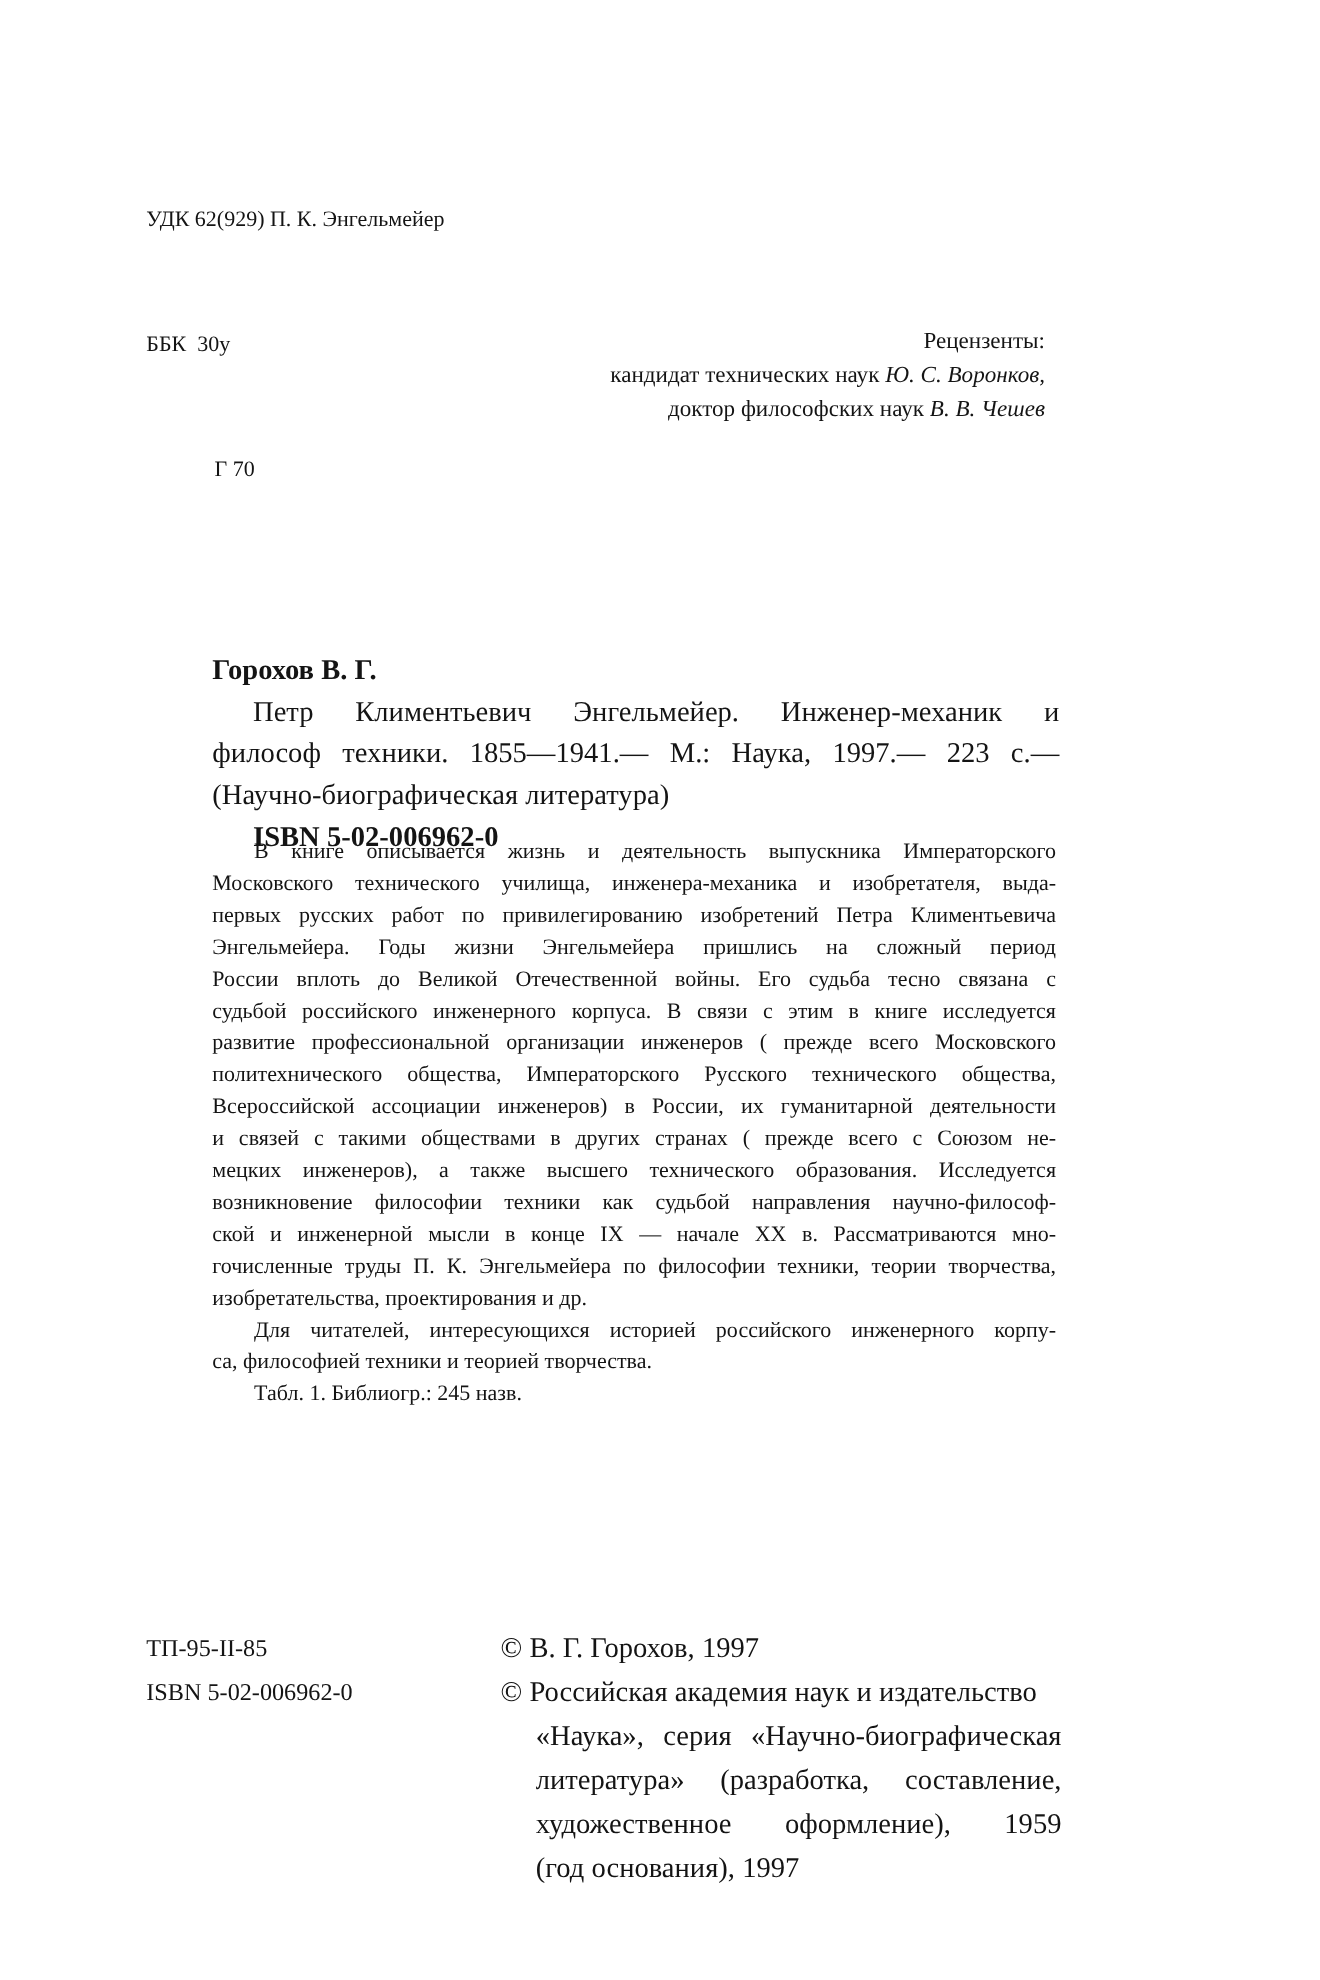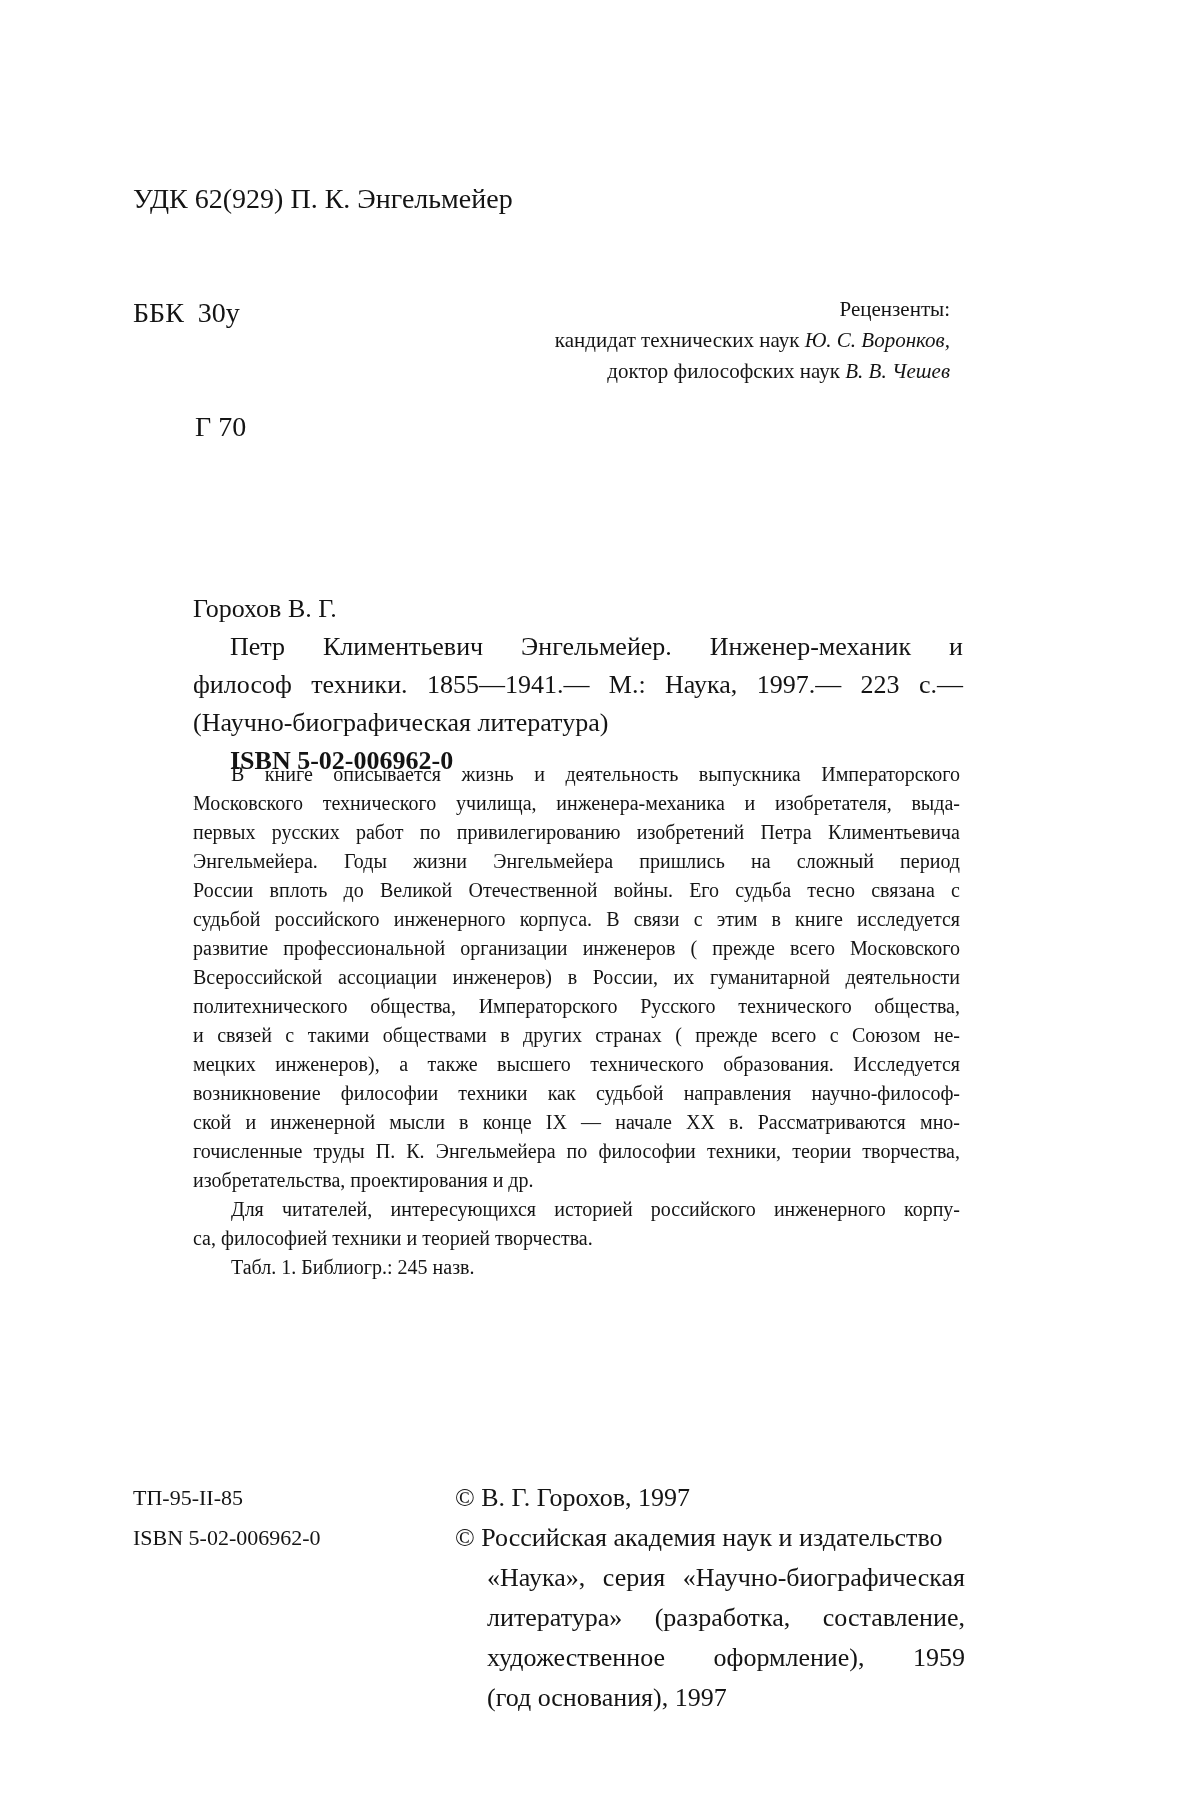--- a/index.html
+++ b/index.html
@@ -8,35 +8,35 @@
   .page {
     position: relative;
     width: 1200px;
     height: 1800px;
     background: #ffffff;
     overflow: hidden;
   }
   
   .codes {
     position: absolute; left: 133px; top: 104px;
-    font-size: 28px; line-height: 38px; white-space: pre;
+    font-size: 20px; line-height: 38px; white-space: pre;
   }
   .codes .g70 { margin-left: 62px; }
   
   .reviewers {
     position: absolute; left: 140px; top: 294px; width: 810px;
     text-align: right; font-size: 21px; line-height: 31px;
   }
   .rev-name { font-style: italic; }
   
   .bib {
     position: absolute; left: 193px; top: 590px; width: 770px;
     font-size: 26px; line-height: 38px;
   }
-  .bib-author { font-weight: normal; }
+  .bib-author { font-weight: bold; }
   .bib .indent { text-indent: 37px; }
   .just { text-align: justify; text-align-last: justify; }
   .bib-isbn { font-weight: bold; margin-left: 37px; }
   
   .annotation {
     position: absolute; left: 193px; top: 760px; width: 767px;
     font-size: 20px; line-height: 29px;
   }
   .annotation .indent { text-indent: 38px; }
   
@@ -78,22 +78,22 @@
   </div>
 
   <div class="annotation">
       <div class="indent just">В книге описывается жизнь и деятельность выпускника Императорского</div>
       <div class="just">Московского технического училища, инженера-механика и изобретателя, выда-</div>
       <div class="just">первых русских работ по привилегированию изобретений Петра Климентьевича</div>
       <div class="just">Энгельмейера. Годы жизни Энгельмейера пришлись на сложный период</div>
       <div class="just">России вплоть до Великой Отечественной войны. Его судьба тесно связана с</div>
       <div class="just">судьбой российского инженерного корпуса. В связи с этим в книге исследуется</div>
       <div class="just">развитие профессиональной организации инженеров ( прежде всего Московского</div>
+      <div class="just">политехнического общества, Императорского Русского технического общества,</div>
       <div class="just">Всероссийской ассоциации инженеров) в России, их гуманитарной деятельности</div>
-      <div class="just">политехнического общества, Императорского Русского технического общества,</div>
       <div class="just">и связей с такими обществами в других странах ( прежде всего с Союзом не-</div>
       <div class="just">мецких инженеров), а также высшего технического образования. Исследуется</div>
       <div class="just">возникновение философии техники как судьбой направления научно-философ-</div>
       <div class="just">ской и инженерной мысли в конце IX — начале XX в. Рассматриваются мно-</div>
       <div class="just">гочисленные труды П. К. Энгельмейера по философии техники, теории творчества,</div>
       <div>изобретательства, проектирования и др.</div>
       <div class="indent just">Для читателей, интересующихся историей российского инженерного корпу-</div>
       <div>са, философией техники и теорией творчества.</div>
       <div class="indent">Табл. 1. Библиогр.: 245 назв.</div>
     </div>

